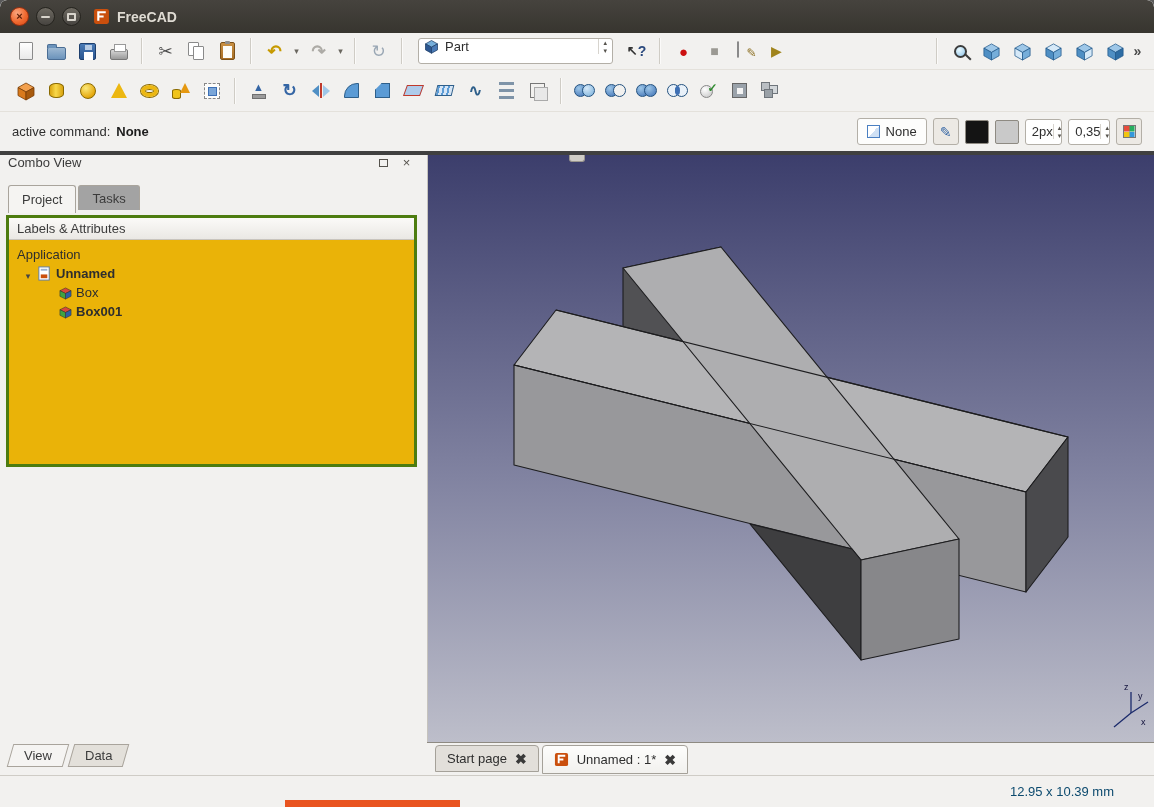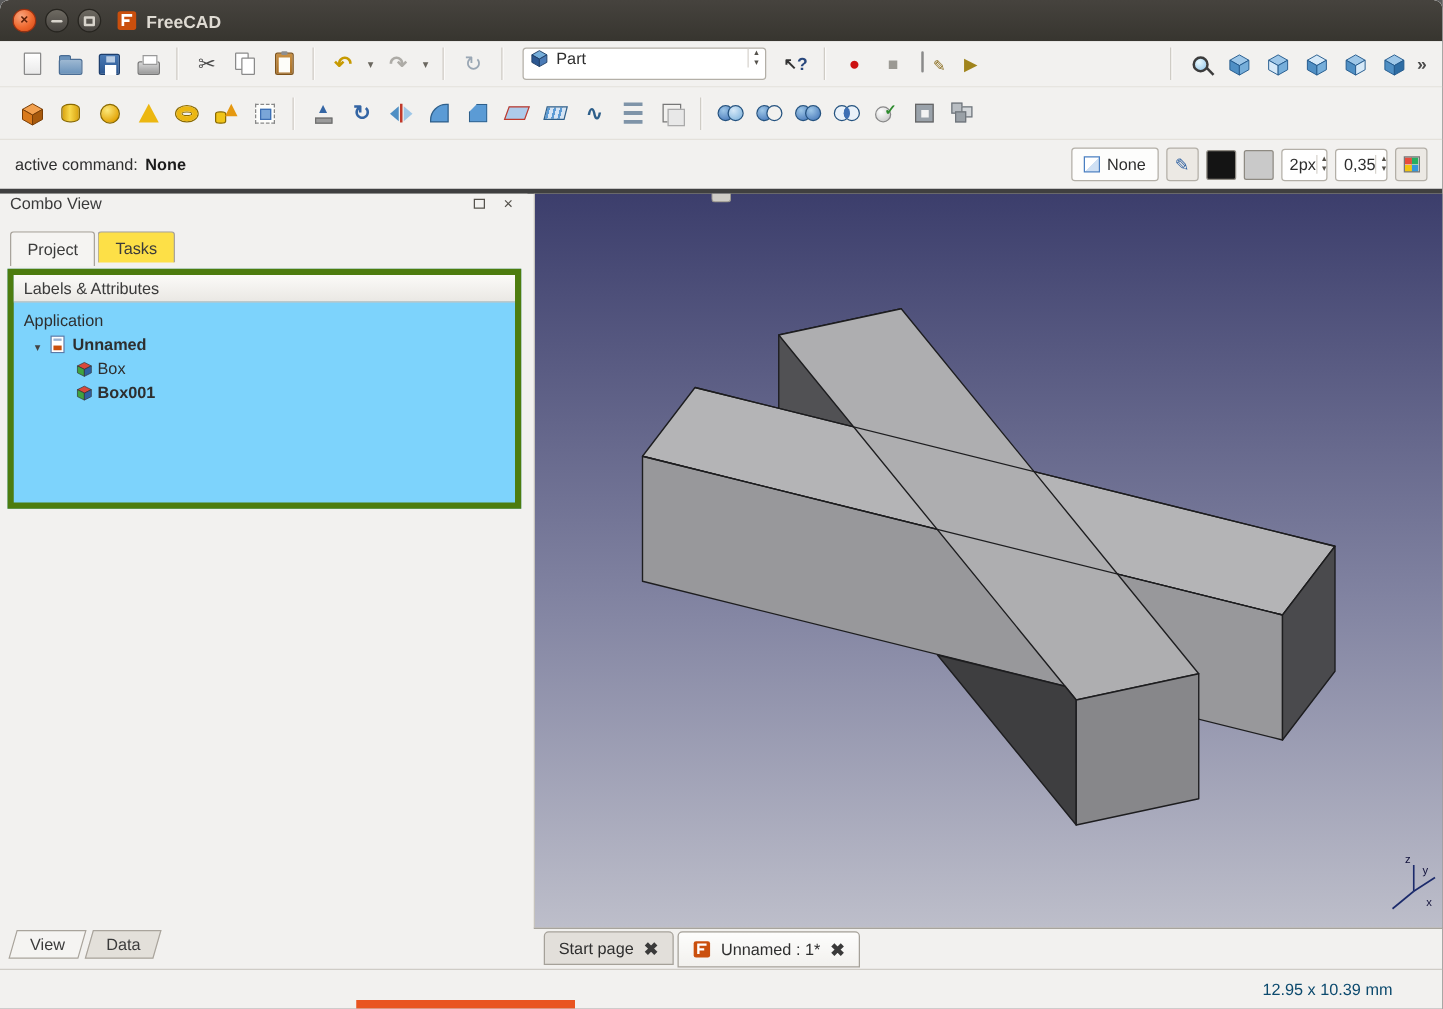--- a/index.html
+++ b/index.html
@@ -156,23 +156,23 @@
        linear-gradient(#3498db,#3498db) 100% 100%/50% 50% no-repeat;border:1px solid #777}
 
   
   .combo-panel{position:absolute;left:0;top:155px;width:422px;height:620px;background:#f2f1ef}
   .dock-head{height:30px;display:flex;align-items:flex-start;padding:0 8px;color:#3b3b3b}
   .dock-btns{margin-left:auto;display:flex;gap:8px;align-items:center}
   .dbtn{width:15px;height:15px;display:flex;align-items:center;justify-content:center;color:#55524c}
   .float-g{width:9px;height:8px;border:1px solid #55524c}
   .ptabs{height:29px;display:flex;padding-left:8px}
   .ptab{height:25px;padding:0 13px;display:flex;align-items:center;border:1px solid #a9a49c;
-        border-bottom:none;border-radius:3px 3px 0 0;background:#fde047;margin-right:2px;color:#3b3b3b}
+        border-bottom:none;border-radius:3px 3px 0 0;background:#a3a3a3;margin-right:2px;color:#3b3b3b}
   .ptab.active{background:#f5f4f2;height:28px;z-index:2}
-  .labels-box{position:absolute;left:6px;right:5px;top:60px;height:192px;background:#7dd3fc;border:5px solid #4d7c0f}
+  .labels-box{position:absolute;left:6px;right:5px;top:60px;height:252px;background:#eab308;border:3px solid #4d7c0f}
   .box-head{height:22px;background:linear-gradient(#fbfaf8,#eae8e4);border-bottom:1px solid #c8c4bd;
             display:flex;align-items:center;padding:0 8px;color:#3b3b3b}
   .tree{padding-top:3px}
   .titem{height:19px;display:flex;align-items:flex-end;gap:4px}
   .titem .exp{width:10px;font-size:9px;color:#444;text-align:center}
   .titem svg{flex:0 0 auto}
   .bold{font-weight:bold}
   .ind1{padding-left:8px}.ind2{padding-left:14px}.ind3{padding-left:50px}
   .prop-box{position:absolute;left:6px;right:5px;top:322px;height:264px;background:#fff;border:1px solid #b2aea6}
   .prop-head{display:flex;height:22px;background:linear-gradient(#fbfaf8,#eae8e4);border-bottom:1px solid #c8c4bd}

